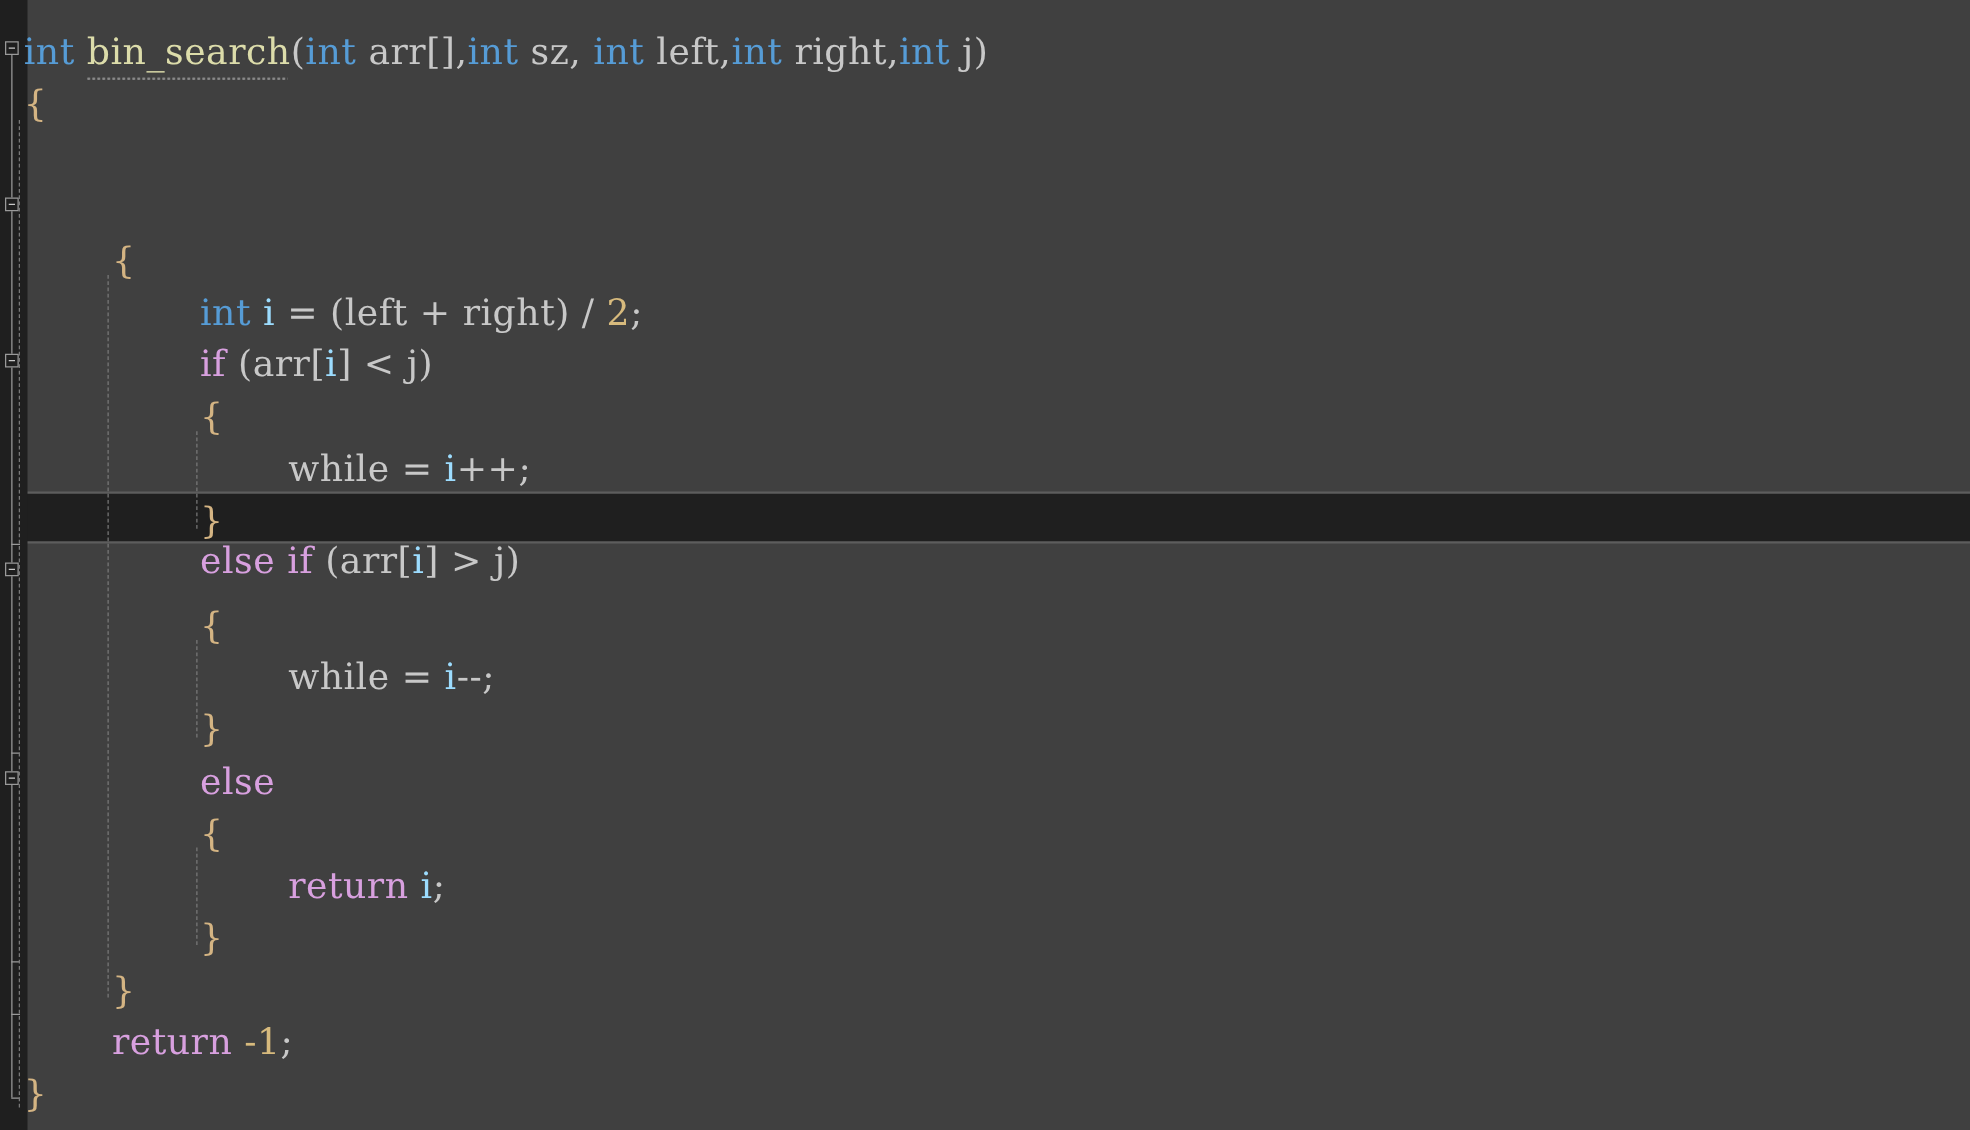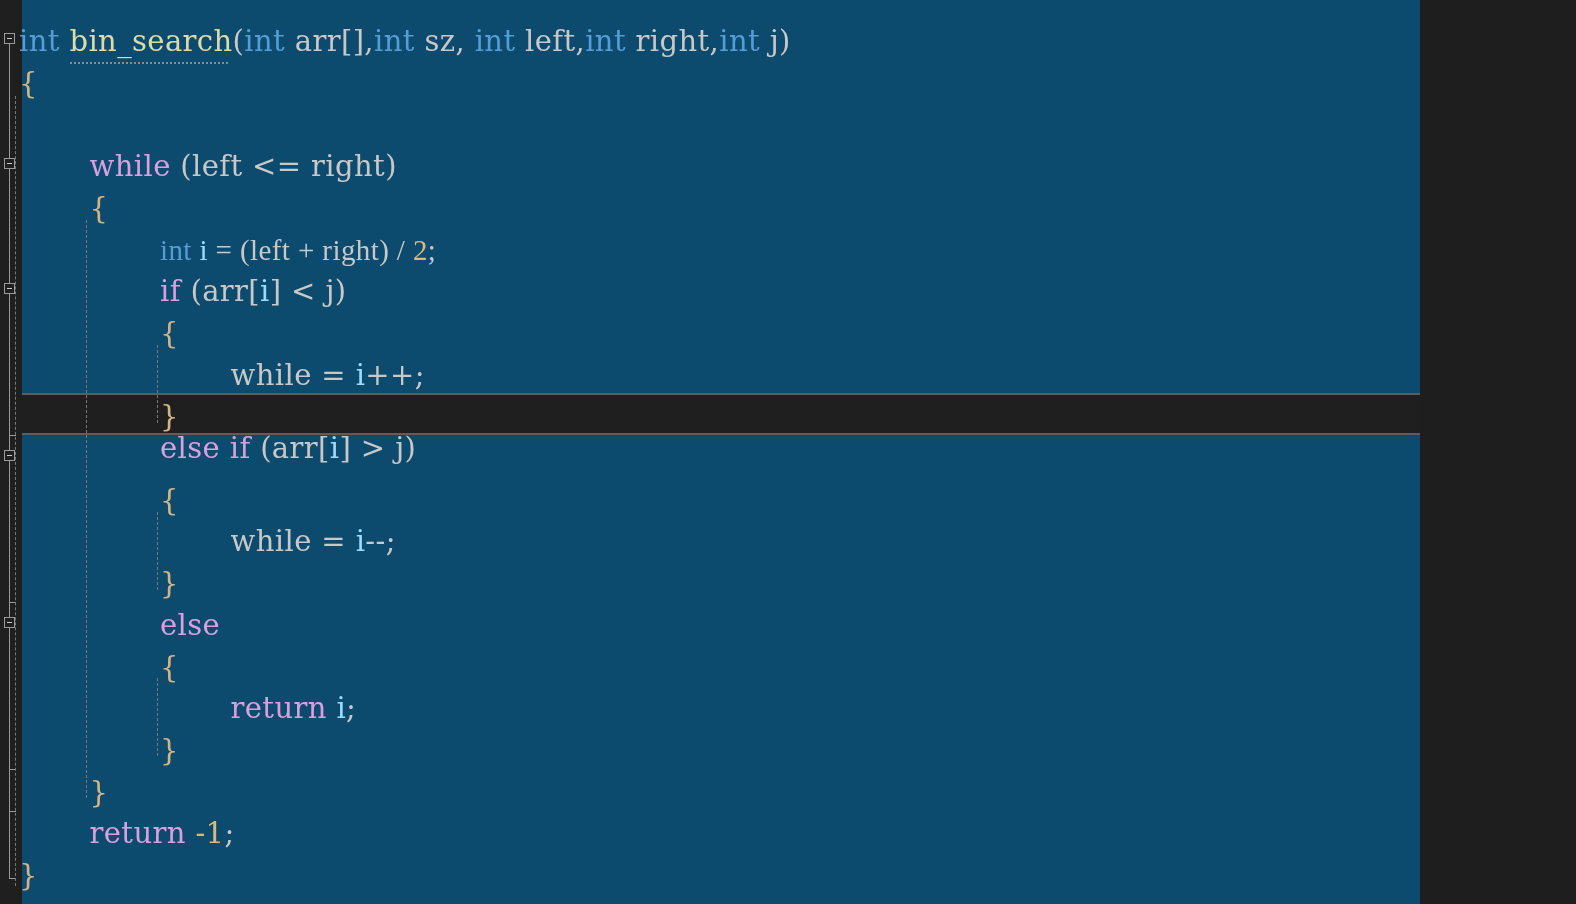--- a/index.html
+++ b/index.html
@@ -9,23 +9,23 @@
   }
   body {
     width: 1576px;
     height: 904px;
     overflow: hidden;
     font-family: "DejaVu Serif", serif;
   }
 
   #editor {
     position: relative;
-    width: 1420px;
-    height: 904px;
-    background: #0c4a6e;
+    width: 1576px;
+    height: 904px;
+    background: #404040;
     overflow: hidden;
   }
 
   
   .gutter {
     position: absolute;
     left: 0;
     top: 0;
     width: 22px;
     height: 904px;
@@ -178,23 +178,22 @@
 
   <div class="indent-guide" style="left:15px;top:96px;height:790px;"></div>
   <div class="indent-guide" style="left:86px;top:220px;height:578px;"></div>
   <div class="indent-guide" style="left:157px;top:345px;height:78px;"></div>
   <div class="indent-guide" style="left:157px;top:512px;height:78px;"></div>
   <div class="indent-guide" style="left:157px;top:678px;height:78px;"></div>
 
   <div class="code-layer" id="code-layer">
       <div class="code-line" style="top: 20px; left: 19px;"><span class="t-kw">int</span><span class="t-plain"> </span><span class="t-fn">bin_search<span class="suggest-dots"></span></span><span class="t-plain">(</span><span class="t-kw">int</span><span class="t-plain"> arr[],</span><span class="t-kw">int</span><span class="t-plain"> sz, </span><span class="t-kw">int</span><span class="t-plain"> left,</span><span class="t-kw">int</span><span class="t-plain"> right,</span><span class="t-kw">int</span><span class="t-plain"> j)</span></div>
       <div class="code-line" style="top: 61.7px; left: 19px;"><span class="t-brace">{</span></div>
-      <div class="code-line" style="top: 145.1px; left: 89.5px;"><span class="t-ctrl">while</span><span class="t-plain"> (left &lt;= right)</span></div>
       <div class="code-line" style="top: 186.8px; left: 89.5px;"><span class="t-brace">{</span></div>
-      <div class="code-line" style="top: 228.5px; left: 160px; font-family: Liberation Serif, serif;"><span class="t-kw">int</span><span class="t-plain"> </span><span class="t-var">i</span><span class="t-plain"> = (left + right) / </span><span class="t-num">2</span><span class="t-plain">;</span></div>
+      <div class="code-line" style="top: 228.5px; left: 160px;"><span class="t-kw">int</span><span class="t-plain"> </span><span class="t-var">i</span><span class="t-plain"> = (left + right) / </span><span class="t-num">2</span><span class="t-plain">;</span></div>
       <div class="code-line" style="top: 270.2px; left: 160px;"><span class="t-ctrl">if</span><span class="t-plain"> (arr[</span><span class="t-var">i</span><span class="t-plain">] &lt; j)</span></div>
       <div class="code-line" style="top: 311.9px; left: 160px;"><span class="t-brace">{</span></div>
       <div class="code-line" style="top: 353.6px; left: 230.5px;"><span class="t-plain">while = </span><span class="t-var">i</span><span class="t-plain">++;</span></div>
       <div class="code-line" style="top: 395.3px; left: 160px;"><span class="t-brace">}</span></div>
       <div class="code-line" style="top: 427px; left: 160px;"><span class="t-ctrl">else</span><span class="t-plain"> </span><span class="t-ctrl">if</span><span class="t-plain"> (arr[</span><span class="t-var">i</span><span class="t-plain">] &gt; j)</span></div>
       <div class="code-line" style="top: 478.7px; left: 160px;"><span class="t-brace">{</span></div>
       <div class="code-line" style="top: 520.4px; left: 230.5px;"><span class="t-plain">while = </span><span class="t-var">i</span><span class="t-plain">--;</span></div>
       <div class="code-line" style="top: 562.1px; left: 160px;"><span class="t-brace">}</span></div>
       <div class="code-line" style="top: 603.8px; left: 160px;"><span class="t-ctrl">else</span></div>
       <div class="code-line" style="top: 645.5px; left: 160px;"><span class="t-brace">{</span></div>

